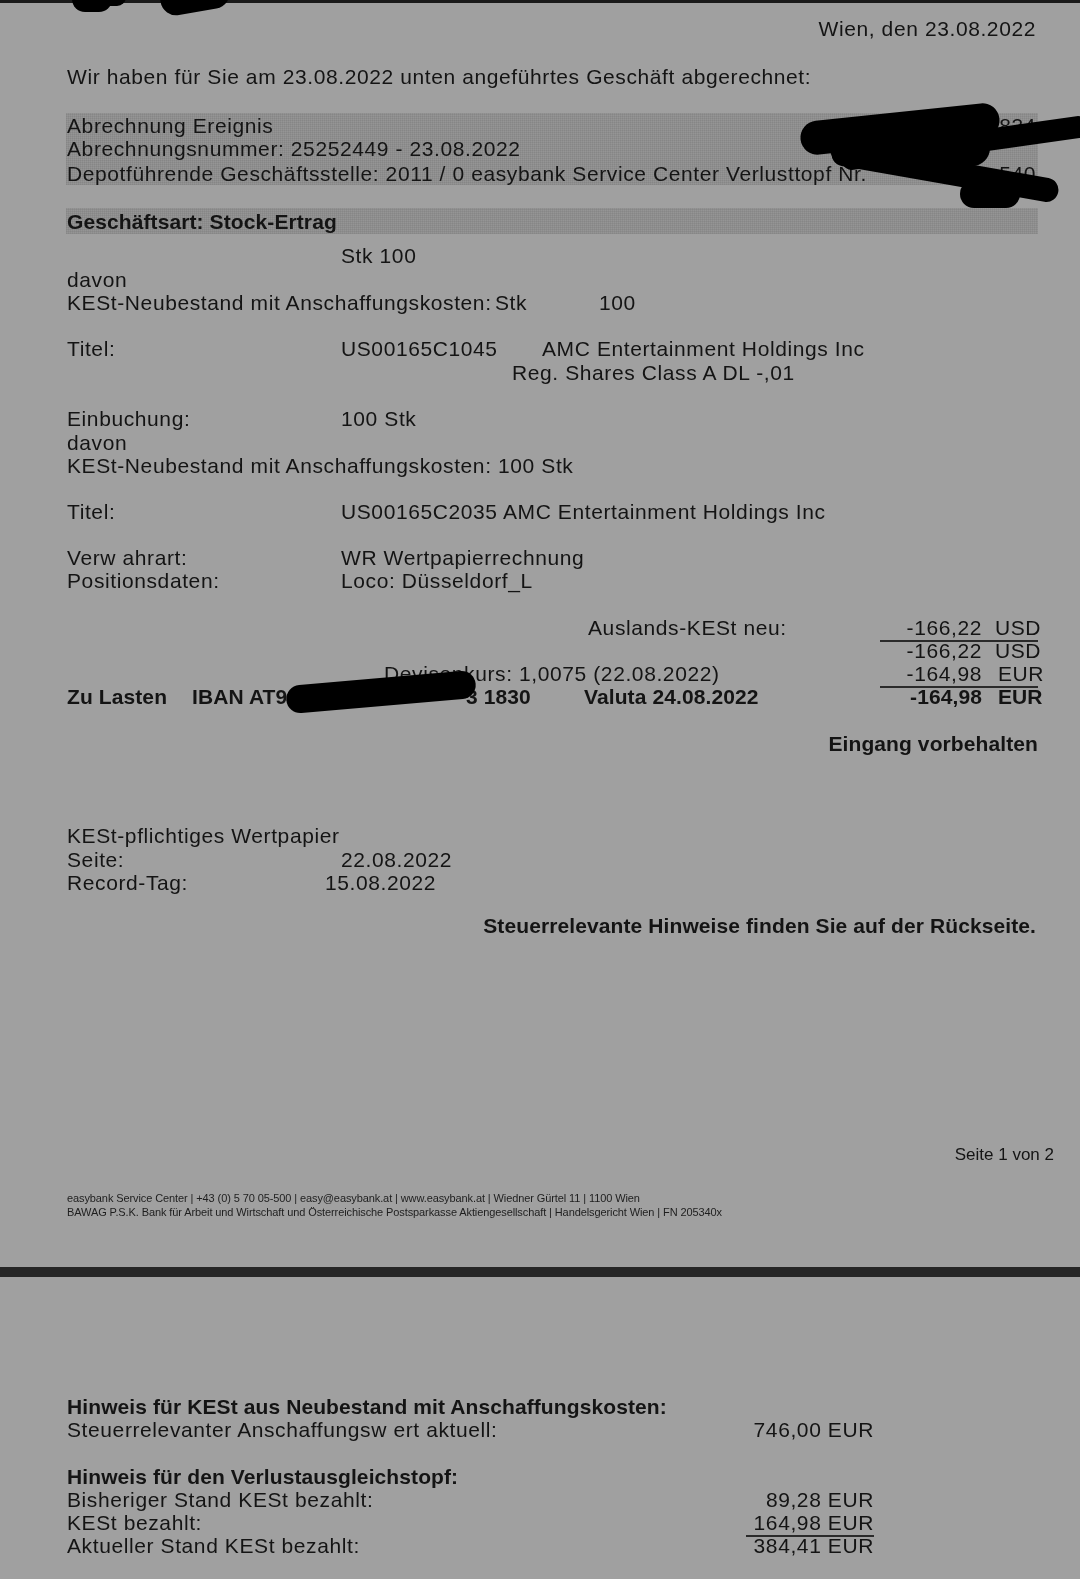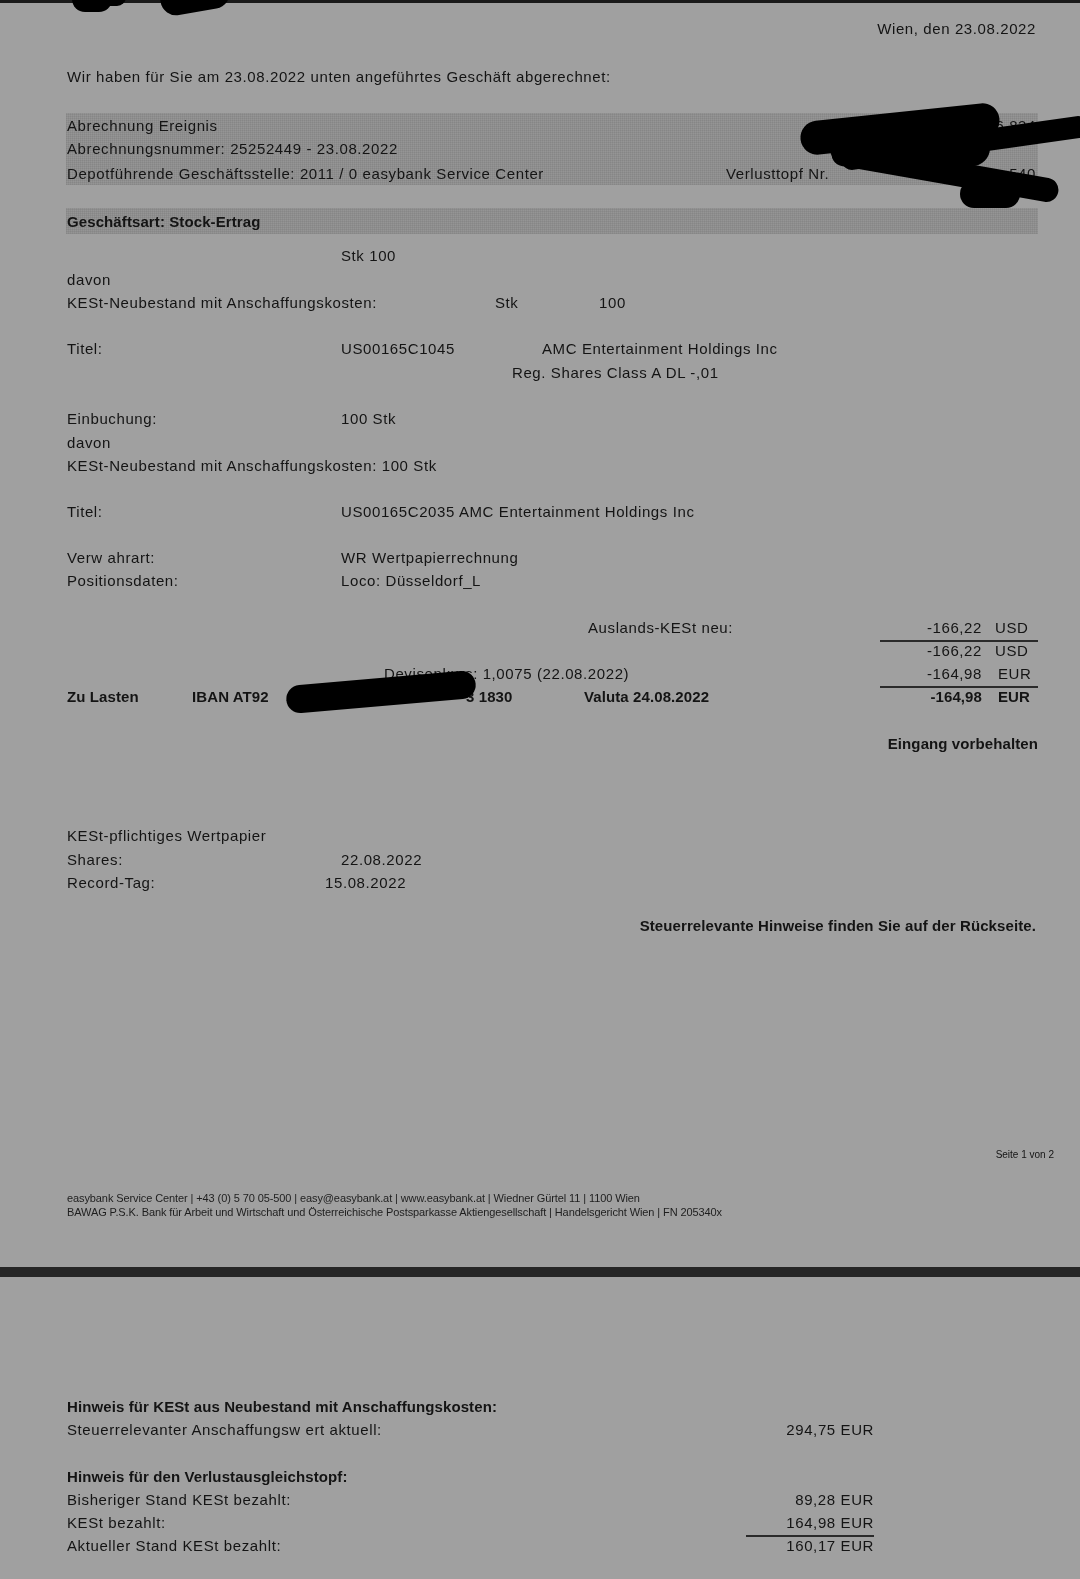--- a/index.html
+++ b/index.html
@@ -3,21 +3,21 @@
 <meta charset="utf-8">
 <style>
   html, body { margin: 0; padding: 0; }
   body {
     width: 1080px; height: 1579px; position: relative; overflow: hidden;
     background: #a0a0a0;
     font-family: "Liberation Sans", sans-serif;
     color: #141414;
   }
   .topbar { position: absolute; left: 0; top: 0; width: 1080px; height: 3px; background: #1a1a1a; }
-  .t { position: absolute; white-space: nowrap; font-size: 15px; line-height: 23px; letter-spacing: 0.6px; }
+  .t { position: absolute; white-space: nowrap; font-size: 21px; line-height: 23px; letter-spacing: 0.6px; }
   .b { font-weight: bold; letter-spacing: 0.1px; }
   .r { text-align: right; }
   .band {
     position: absolute; background: #959595;
     background-image: repeating-linear-gradient(0deg, rgba(0,0,0,0.05) 0 1px, transparent 1px 2px),
                       repeating-linear-gradient(90deg, rgba(0,0,0,0.05) 0 1px, transparent 1px 2px);
   }
   .uline { position: absolute; height: 2px; background: #2a2a2a; }
   .redact { position: absolute; background: #000; border-radius: 20px; }
   .footer { position: absolute; font-size: 11px; line-height: 14px; white-space: nowrap; color: #1e1e1e; letter-spacing: -0.1px; }
@@ -86,35 +86,35 @@
 <div class="t b" style="left:67px;top:685px;">Zu Lasten</div>
 <div class="t b" style="left:192px;top:685px;">IBAN AT92</div>
 <div class="t b" style="left:466px;top:685px;">3 1830</div>
 <div class="redact" style="left:286px;top:678px;width:190px;height:28px;transform:rotate(-5deg);"></div>
 <div class="t b" style="left:584px;top:685px;">Valuta 24.08.2022</div>
 <div class="t b r" style="right:98px;top:685px;">-164,98</div>
 <div class="t b" style="left:998px;top:685px;">EUR</div>
 <div class="t b r" style="right:42px;top:732px;">Eingang vorbehalten</div>
 
 <div class="t" style="left:67px;top:824px;">KESt-pflichtiges Wertpapier</div>
-<div class="t" style="left:67px;top:848px;">Shares:</div>
+<div class="t" style="left:67px;top:848px;">Seite:</div>
 <div class="t" style="left:341px;top:848px;">22.08.2022</div>
 <div class="t" style="left:67px;top:871px;">Record-Tag:</div>
 <div class="t" style="left:325px;top:871px;">15.08.2022</div>
 <div class="t b r" style="right:44px;top:914px;">Steuerrelevante Hinweise finden Sie auf der Rückseite.</div>
 
-<div class="t r" style="right:26px;top:1143px;font-size:10px;letter-spacing:0;">Seite 1 von 2</div>
+<div class="t r" style="right:26px;top:1143px;font-size:17px;letter-spacing:0;">Seite 1 von 2</div>
 <div class="footer" style="left:67px;top:1191px;">easybank Service Center | +43 (0) 5 70 05-500 | easy@easybank.at | www.easybank.at | Wiedner Gürtel 11 | 1100 Wien</div>
 <div class="footer" style="left:67px;top:1205px;">BAWAG P.S.K. Bank für Arbeit und Wirtschaft und Österreichische Postsparkasse Aktiengesellschaft | Handelsgericht Wien | FN 205340x</div>
 
 <div class="divider"></div>
 
 <div class="t b" style="left:67px;top:1395px;">Hinweis für KESt aus Neubestand mit Anschaffungskosten:</div>
 <div class="t" style="left:67px;top:1418px;">Steuerrelevanter Anschaffungsw ert aktuell:</div>
-<div class="t r" style="right:206px;top:1418px;">294,75 EUR</div>
+<div class="t r" style="right:206px;top:1418px;">746,00 EUR</div>
 <div class="t b" style="left:67px;top:1465px;">Hinweis für den Verlustausgleichstopf:</div>
 <div class="t" style="left:67px;top:1488px;">Bisheriger Stand KESt bezahlt:</div>
 <div class="t r" style="right:206px;top:1488px;">89,28 EUR</div>
 <div class="t" style="left:67px;top:1511px;">KESt bezahlt:</div>
 <div class="t r" style="right:206px;top:1511px;">164,98 EUR</div>
 <div class="uline" style="left:746px;top:1535px;width:128px;"></div>
 <div class="t" style="left:67px;top:1534px;">Aktueller Stand KESt bezahlt:</div>
-<div class="t r" style="right:206px;top:1534px;">160,17 EUR</div>
+<div class="t r" style="right:206px;top:1534px;">384,41 EUR</div>
 
 </body></html>

